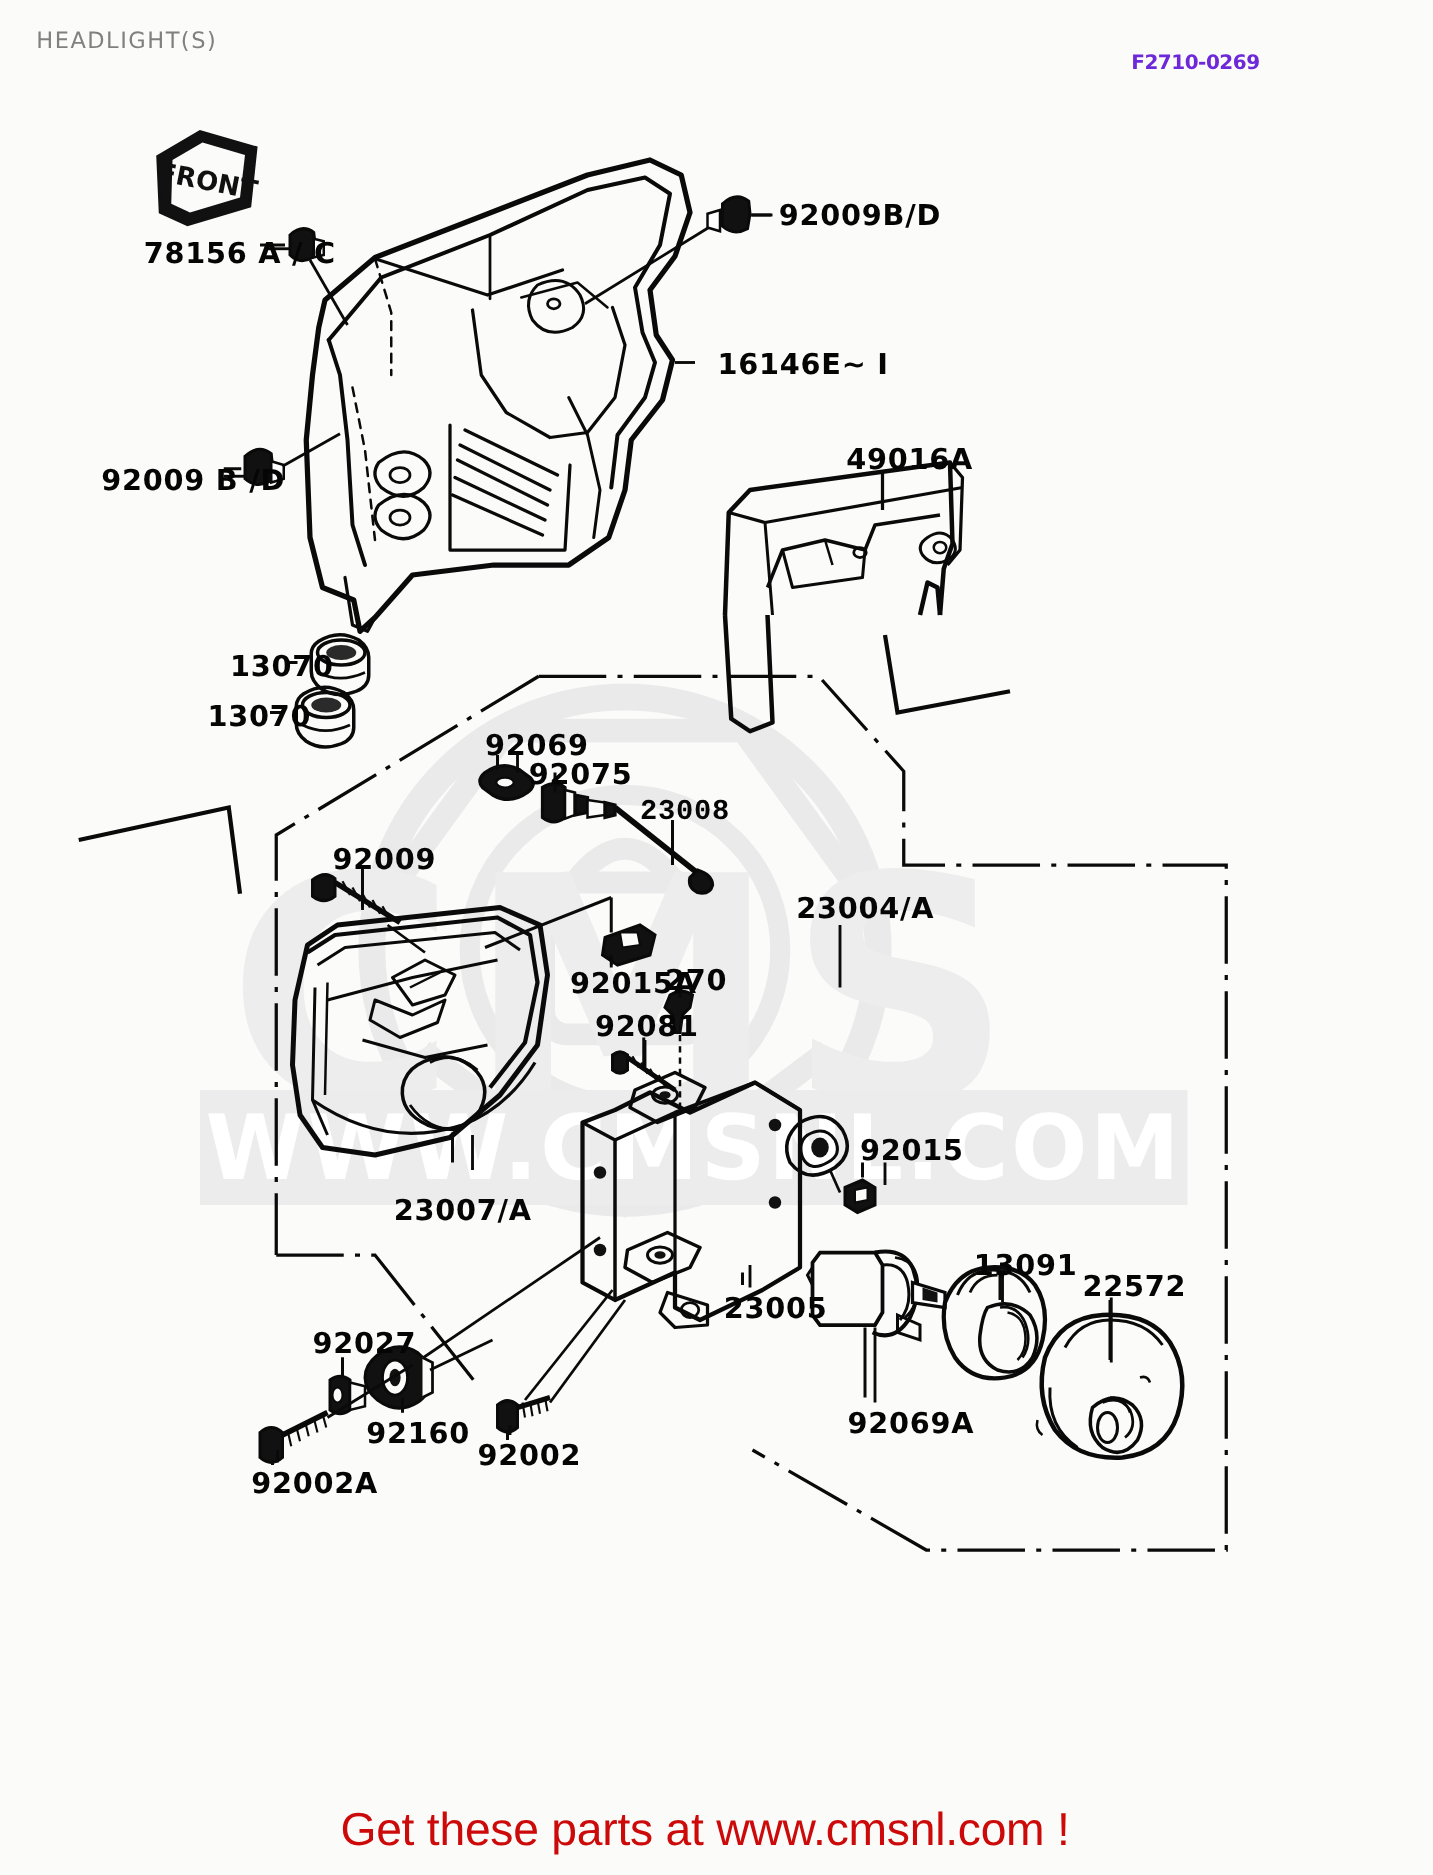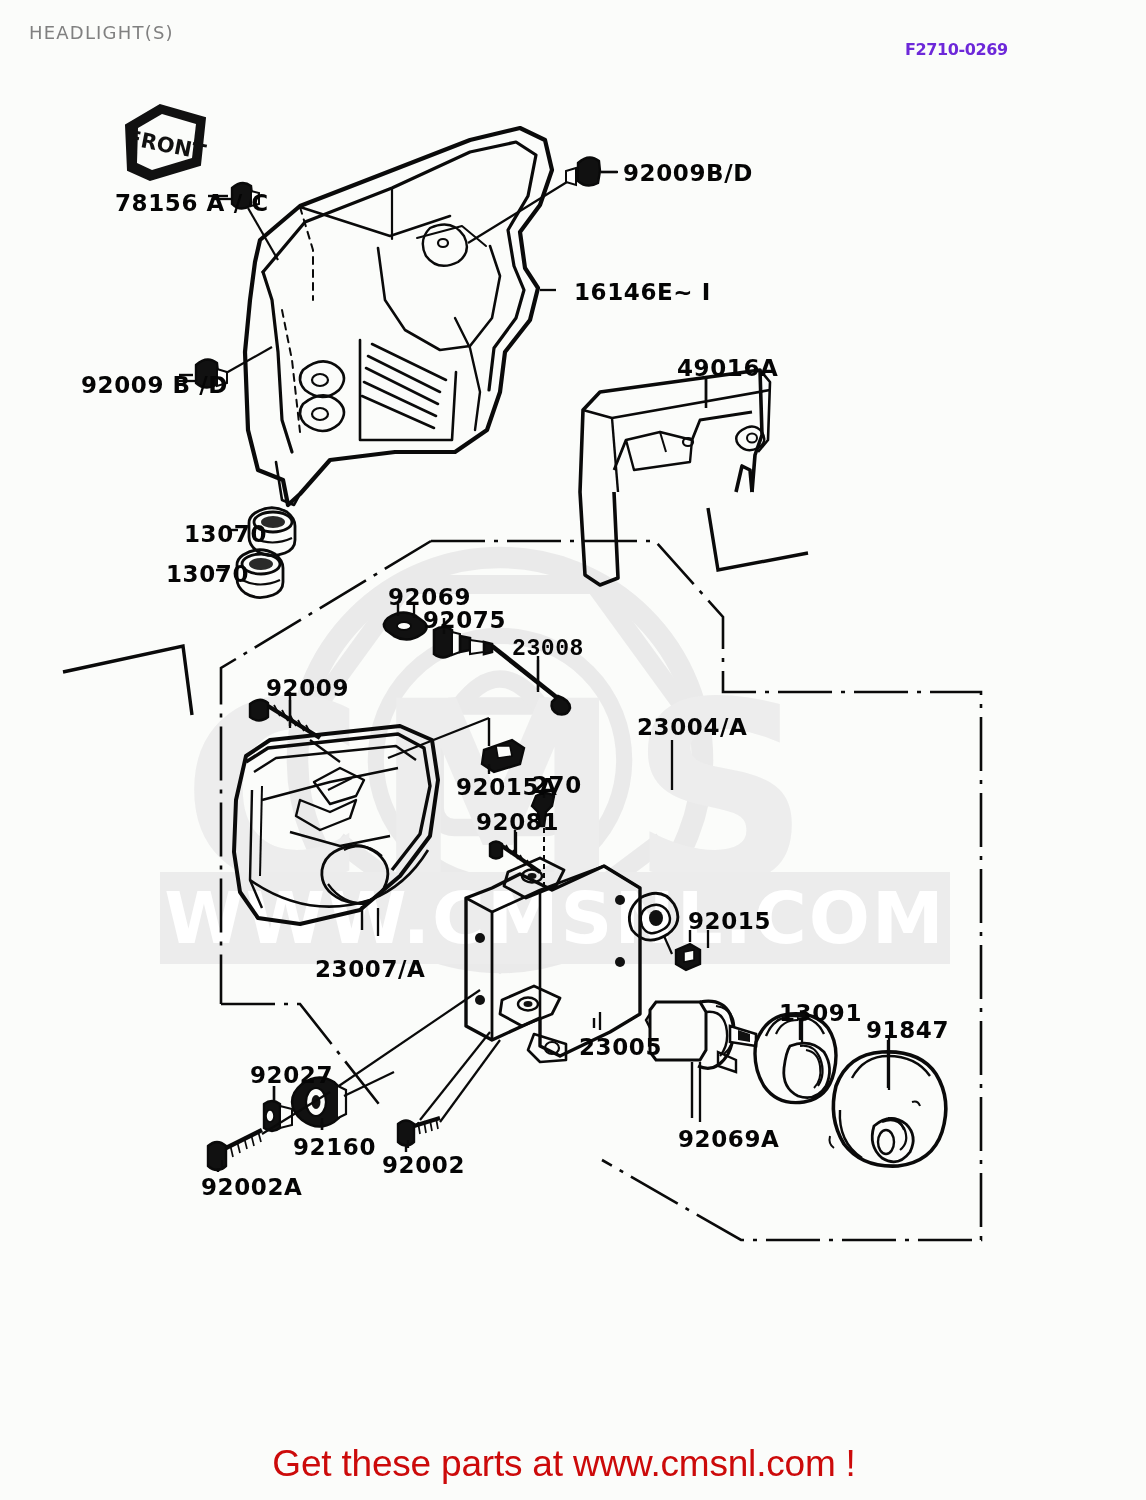--- a/index.html
+++ b/index.html
@@ -444,21 +444,21 @@
   <div class="lbl" style="left:512px;top:636px;font-family:Liberation Mono, monospace;">23008</div>
   <div class="lbl" style="left:637px;top:714px;">23004/A</div>
   <div class="lbl" style="left:266px;top:675px;">92009</div>
   <div class="lbl" style="left:532px;top:772px;">270</div>
   <div class="lbl" style="left:456px;top:774px;">92015A</div>
   <div class="lbl" style="left:476px;top:809px;">92081</div>
   <div class="lbl" style="left:315px;top:956px;">23007/A</div>
   <div class="lbl" style="left:688px;top:908px;">92015</div>
   <div class="lbl" style="left:579px;top:1034px;">23005</div>
   <div class="lbl" style="left:779px;top:1000px;">13091</div>
-  <div class="lbl" style="left:866px;top:1017px;">91847</div>
+  <div class="lbl" style="left:866px;top:1017px;">22572</div>
   <div class="lbl" style="left:678px;top:1126px;">92069A</div>
   <div class="lbl" style="left:250px;top:1062px;">92027</div>
   <div class="lbl" style="left:293px;top:1134px;">92160</div>
   <div class="lbl" style="left:382px;top:1152px;">92002</div>
   <div class="lbl" style="left:201px;top:1174px;">92002A</div>
 </div>
 
 <div id="footer-note">Get these parts at www.cmsnl.com !</div>
 
 </body></html>

